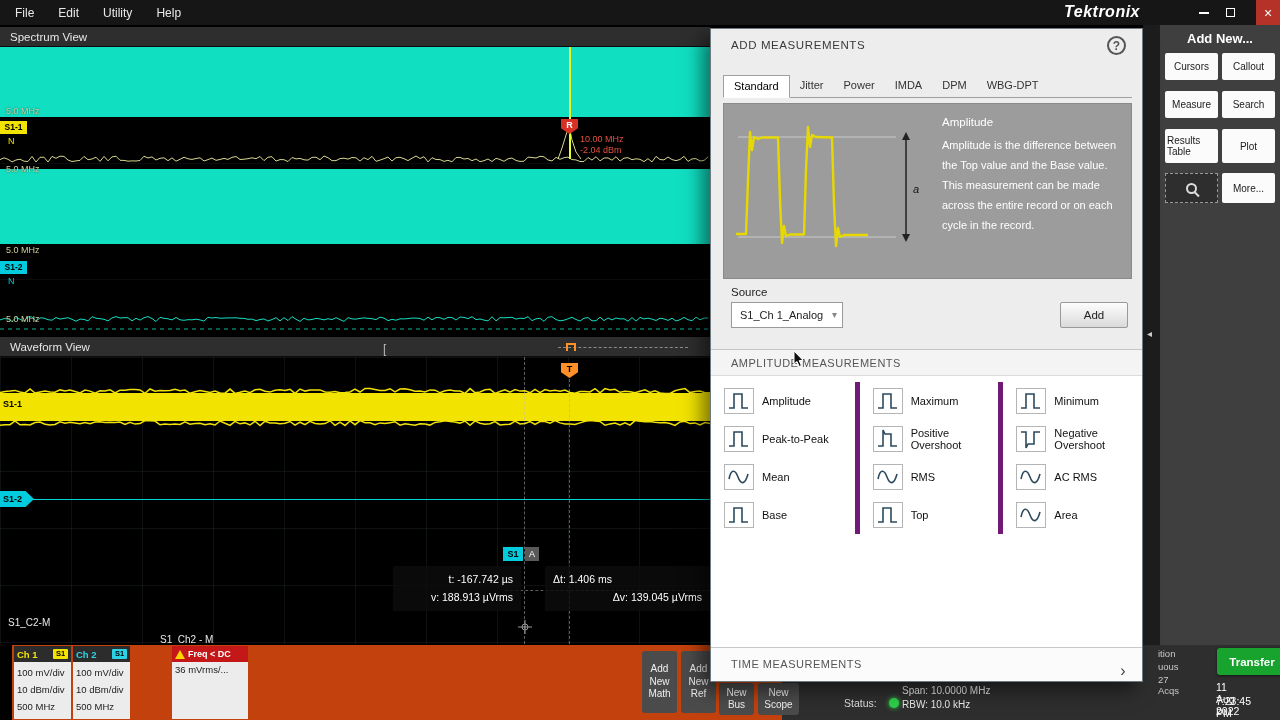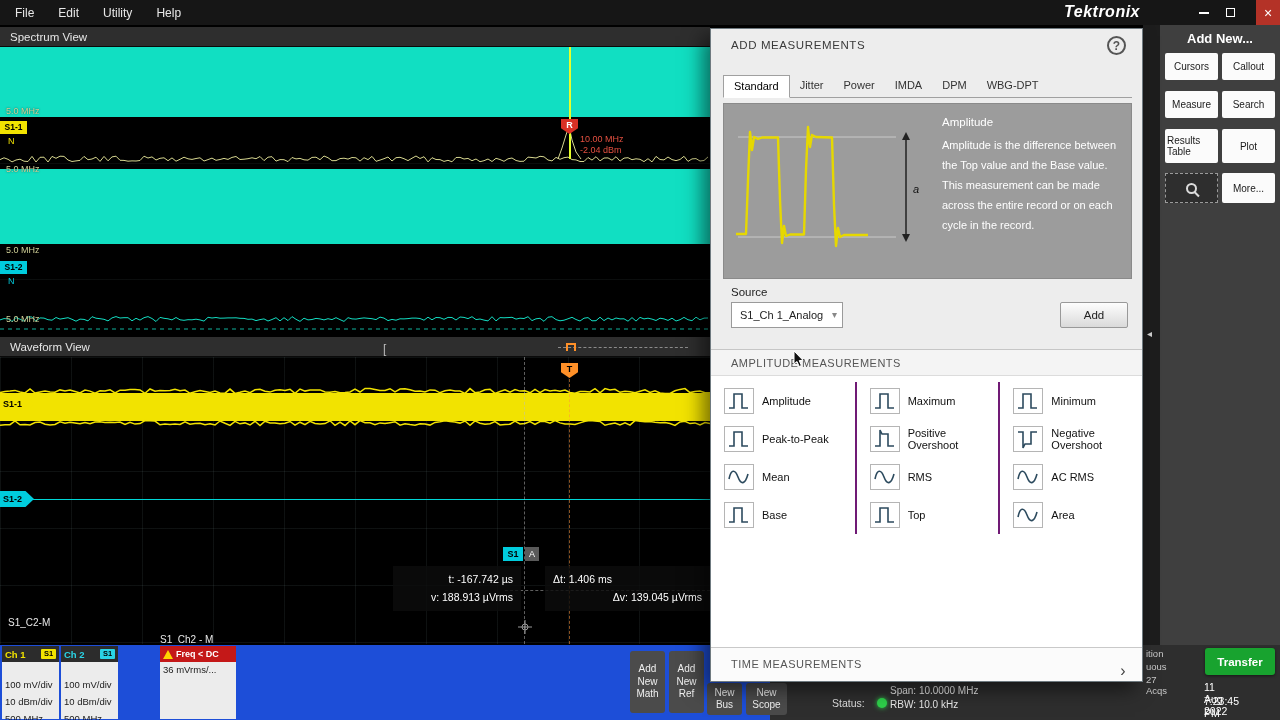--- a/index.html
+++ b/index.html
@@ -55,30 +55,30 @@
   .s1a .c1{width:20px;height:14px;background:#00ccdd;color:#000;font-size:9px;font-weight:bold;text-align:center;line-height:14px}
   .s1a .c2{width:14px;height:14px;background:#5a5a5a;color:#fff;font-size:9px;text-align:center;line-height:14px}
   .readout{position:absolute;top:209px;background:rgba(12,12,12,.82);color:#fff;font-size:10.5px;padding:4px 8px;line-height:18px;text-align:right}
   .ro1{left:393px;width:128px;height:45px}
   .ro2{left:545px;width:165px;height:45px;overflow:hidden}
   .ro2 .l1{width:192px;display:flex;justify-content:space-between;white-space:nowrap}
   .math-label{position:absolute;color:#e8e8e8;font-size:10px}
   .crosshair{position:absolute;left:518px;top:263px}
 
   
-  .bottom-bar{position:absolute;left:0;top:645px;width:1079px;height:75px;background:#1d4ed8;z-index:8}
+  .bottom-bar{position:absolute;left:12px;top:645px;width:1079px;height:75px;background:#c2410c;z-index:8}
   .br-panel{position:absolute;left:770px;top:0;width:510px;height:75px;background:#2e2e2e}
   .ch-block{position:absolute;top:1px;width:57px;height:73px}
   .ch1{left:2px}.ch2{left:61px}
   .ch-head{height:16px;background:#2c2c2c;display:flex;align-items:center;padding:0 3px;gap:2px}
   .ch-name{font-size:9.5px;font-weight:bold}
   .ch1 .ch-name{color:#f2e300}.ch2 .ch-name{color:#2ad4e6}
   .ch-tag{margin-left:auto;width:15px;height:10px;font-size:7.5px;font-weight:bold;color:#000;text-align:center;line-height:10px;border-radius:1px}
   .ch1 .ch-tag{background:#f2e300}.ch2 .ch-tag{background:#2ad4e6}
-  .ch-body{height:57px;background:#ececec;color:#1b1b1b;font-size:9.5px;line-height:17px;padding:14px 3px}
+  .ch-body{height:57px;background:#ececec;color:#1b1b1b;font-size:9.5px;line-height:17px;padding:2px 3px}
   .warn-block{position:absolute;left:160px;top:1px;width:76px;height:73px}
   .warn-head{height:16px;background:#c41818;display:flex;align-items:center;padding:0 3px;gap:3px}
   .tri{width:0;height:0;border-left:5px solid transparent;border-right:5px solid transparent;border-bottom:9px solid #ffd400}
   .warn-title{color:#fff;font-size:9px;font-weight:bold}
   .warn-body{height:57px;background:#ececec;color:#1b1b1b;font-size:9.5px;padding:2px 3px}
   .add-btn{position:absolute;background:#4b4b4b;border-radius:3px;color:#f0f0f0;font-size:10px;display:flex;flex-direction:column;align-items:center;justify-content:center;line-height:12.5px;text-align:center}
   .abm{left:630px;top:6px;width:35px;height:62px}
   .abr{left:669px;top:6px;width:35px;height:62px}
   .abb{left:707px;top:38px;width:35px;height:32px}
   .abs2{left:746px;top:38px;width:41px;height:32px}
@@ -102,21 +102,21 @@
   .info-text{position:absolute;left:218px;top:12px;width:182px;color:#fff}
   .info-title{font-size:11.5px;margin-bottom:7px}
   .info-body{font-size:11px;line-height:20px}
   .src-label{position:absolute;left:20px;top:257px;font-size:11.5px;color:#222}
   .src-select{position:absolute;left:20px;top:273px;width:112px;height:26px;background:#fff;border:1px solid #9a9a9a;font-size:11px;color:#222;line-height:24px;padding-left:8px}
   .src-caret{position:absolute;right:5px;top:0;color:#888;font-size:10px}
   .add-measure-btn{position:absolute;right:14px;top:273px;width:68px;height:26px;background:linear-gradient(#fdfdfd,#dadada);border:1px solid #999;border-radius:2px;font-size:11.5px;color:#222;display:flex;align-items:center;justify-content:center}
   .section-head{position:absolute;left:0;top:320px;width:431px;height:27px;background:#f4f4f4;border-top:1px solid #c6c6c6;border-bottom:1px solid #dcdcdc;font-size:11px;color:#555;letter-spacing:.5px;line-height:26px;padding-left:20px}
   .mgrid{position:absolute;left:0;top:347px;width:431px;height:273px;background:#fff;display:grid;grid-template-columns:1fr 1fr 1fr;grid-auto-rows:38px;padding-top:6px;align-content:start}
   .mitem{display:flex;align-items:center;padding-left:13px}
-  .mitem:nth-child(3n+2),.mitem:nth-child(3n+3){border-left:2px solid #701a75}
+  .mitem:nth-child(3n+2),.mitem:nth-child(3n+3){border-left:5px solid #701a75}
   .micon{width:30px;height:26px;border:1px solid #b5b5b5;background:#fff;display:flex;align-items:center;justify-content:center;flex:none}
   .mlabel{margin-left:8px;font-size:11px;color:#111;line-height:12px;width:86px}
   .time-bar{position:absolute;left:0;bottom:0;width:431px;height:34px;background:#fbfbfb;border-top:1px solid #c9c9c9;font-size:11px;color:#555;letter-spacing:.5px;line-height:33px;padding-left:20px}
   .time-chevron{position:absolute;right:16px;top:6px;font-size:16px;color:#444}
 
   
   .gap-strip{position:absolute;left:1143px;top:25px;width:17px;height:695px;background:#1d1d1d;z-index:2}
   .gap-handle{position:absolute;left:4px;top:303px;color:#cfcfcf;font-size:10px}
   .sidebar{position:absolute;left:1160px;top:25px;width:120px;height:695px;background:#3f3f3f;z-index:1}
   .sb-title{position:absolute;left:0;top:6px;width:120px;text-align:center;color:#fff;font-size:13px;font-weight:bold}

